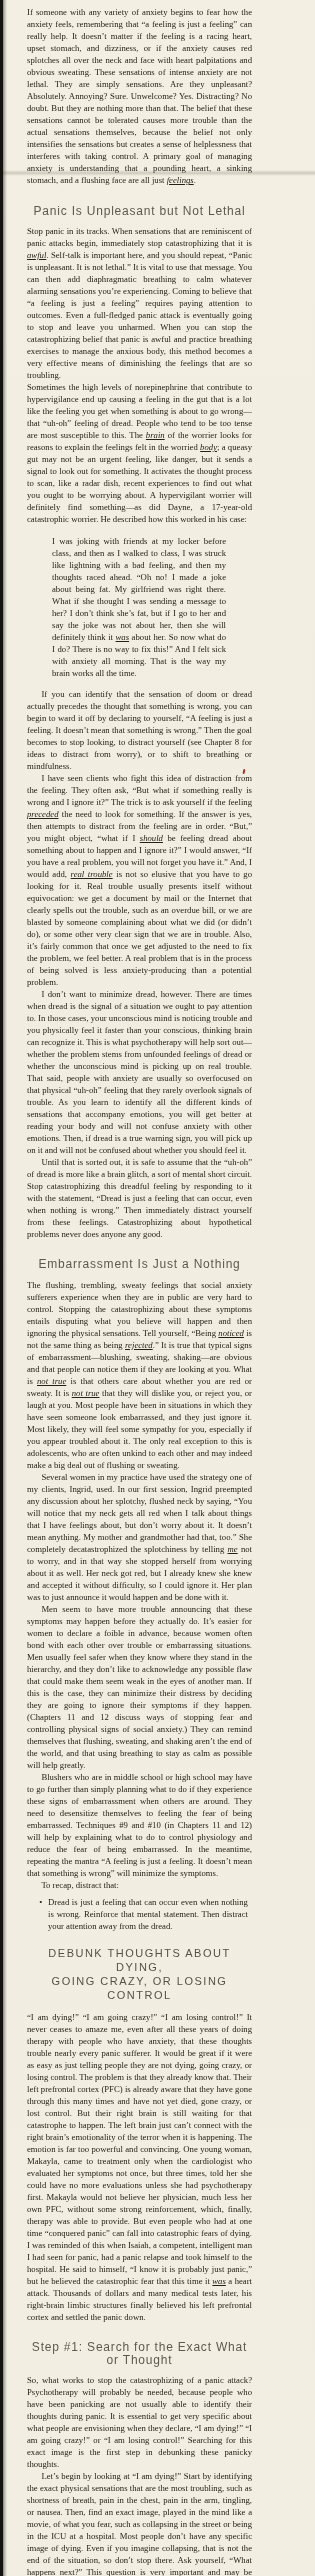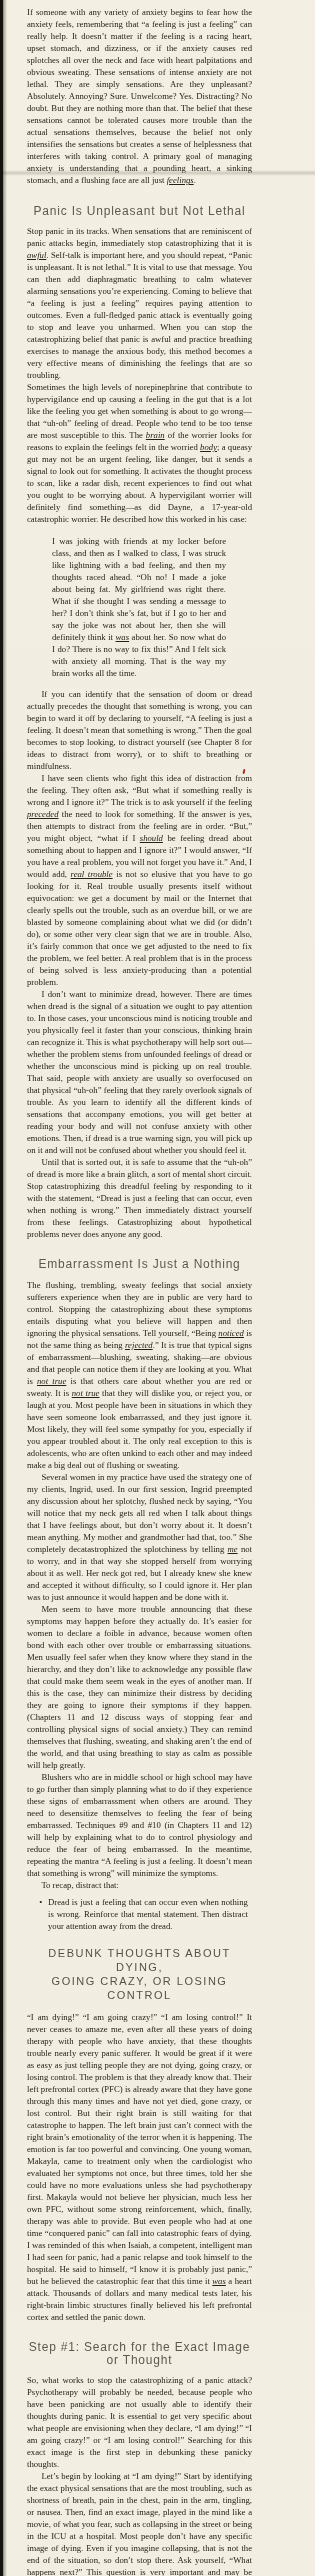--- a/index.html
+++ b/index.html
@@ -121,19 +121,19 @@
     <p class="para indent">To recap, distract that:</p>
 
     <ul class="bullets">
       <li>Dread is just a feeling that can occur even when nothing is wrong. Reinforce that mental statement. Then distract your attention away from the dread.</li>
     </ul>
 
     <h2 class="h1">DEBUNK THOUGHTS ABOUT DYING,
 GOING CRAZY, OR LOSING CONTROL</h2>
     <p class="para">“I am dying!” “I am going crazy!” “I am losing control!” It never ceases to amaze me, even after all these years of doing therapy with people who have anxiety, that these thoughts trouble nearly every panic sufferer. It would be great if it were as easy as just telling people they are not dying, going crazy, or losing control. The problem is that they already know that. Their left prefrontal cortex (PFC) is already aware that they have gone through this many times and have not yet died, gone crazy, or lost control. But their right brain is still waiting for that catastrophe to happen. The left brain just can’t connect with the right brain’s emotionality of the terror when it is happening. The emotion is far too powerful and convincing. One young woman, Makayla, came to treatment only when the cardiologist who evaluated her symptoms not once, but three times, told her she could have no more evaluations unless she had psychotherapy first. Makayla would not believe her physician, much less her own PFC, without some strong reinforcement, which, finally, therapy was able to provide. But even people who had at one time “conquered panic” can fall into catastrophic fears of dying. I was reminded of this when Isaiah, a competent, intelligent man I had seen for panic, had a panic relapse and took himself to the hospital. He said to himself, “I know it is probably just panic,” but he believed the catastrophic fear that this time it <em>was</em> a heart attack. Thousands of dollars and many medical tests later, his right-brain limbic structures finally believed his left prefrontal cortex and settled the panic down.</p>
 
-    <h2 class="h2">Step #1: Search for the Exact Image or Thought</h2>
+    <h2 class="h2">Step #1: Search for the Exact What or Thought</h2>
     <p class="para">So, what works to stop the catastrophizing of a panic attack? Psychotherapy will probably be needed, because people who have been panicking are not usually able to identify their thoughts during panic. It is essential to get very specific about what people are envisioning when they declare, “I am dying!” “I am going crazy!” or “I am losing control!” Searching for this exact image is the first step in debunking these panicky thoughts.</p>
     <p class="para indent">Let’s begin by looking at “I am dying!” Start by identifying the exact physical sensations that are the most troubling, such as shortness of breath, pain in the chest, pain in the arm, tingling, or nausea. Then, find an exact image, played in the mind like a movie, of what you fear, such as collapsing in the street or being in the ICU at a hospital. Most people don’t have any specific image of dying. Even if you imagine collapsing, that is not the end of the situation, so don’t stop there. Ask yourself, “What happens next?” This question is very important and may be difficult to answer at first. But it is important to keep pushing to imagine how the full scenario plays out. At every step in the process of imagining dying—“They hook me up to machines” or “My chest hurts worse” or “I am blacking out”—keep asking, “Then what happens?” until you get to “Then I die.” And then , “What happens next?” At this point, most people laugh and recognize that the panic would at least be over. But your answer to this question will lead to a better understanding of your relationships, your hopes and aspirations, and even what the panic means to you.</p>
 
   </div>
 </div>
 
 
 </body></html>

